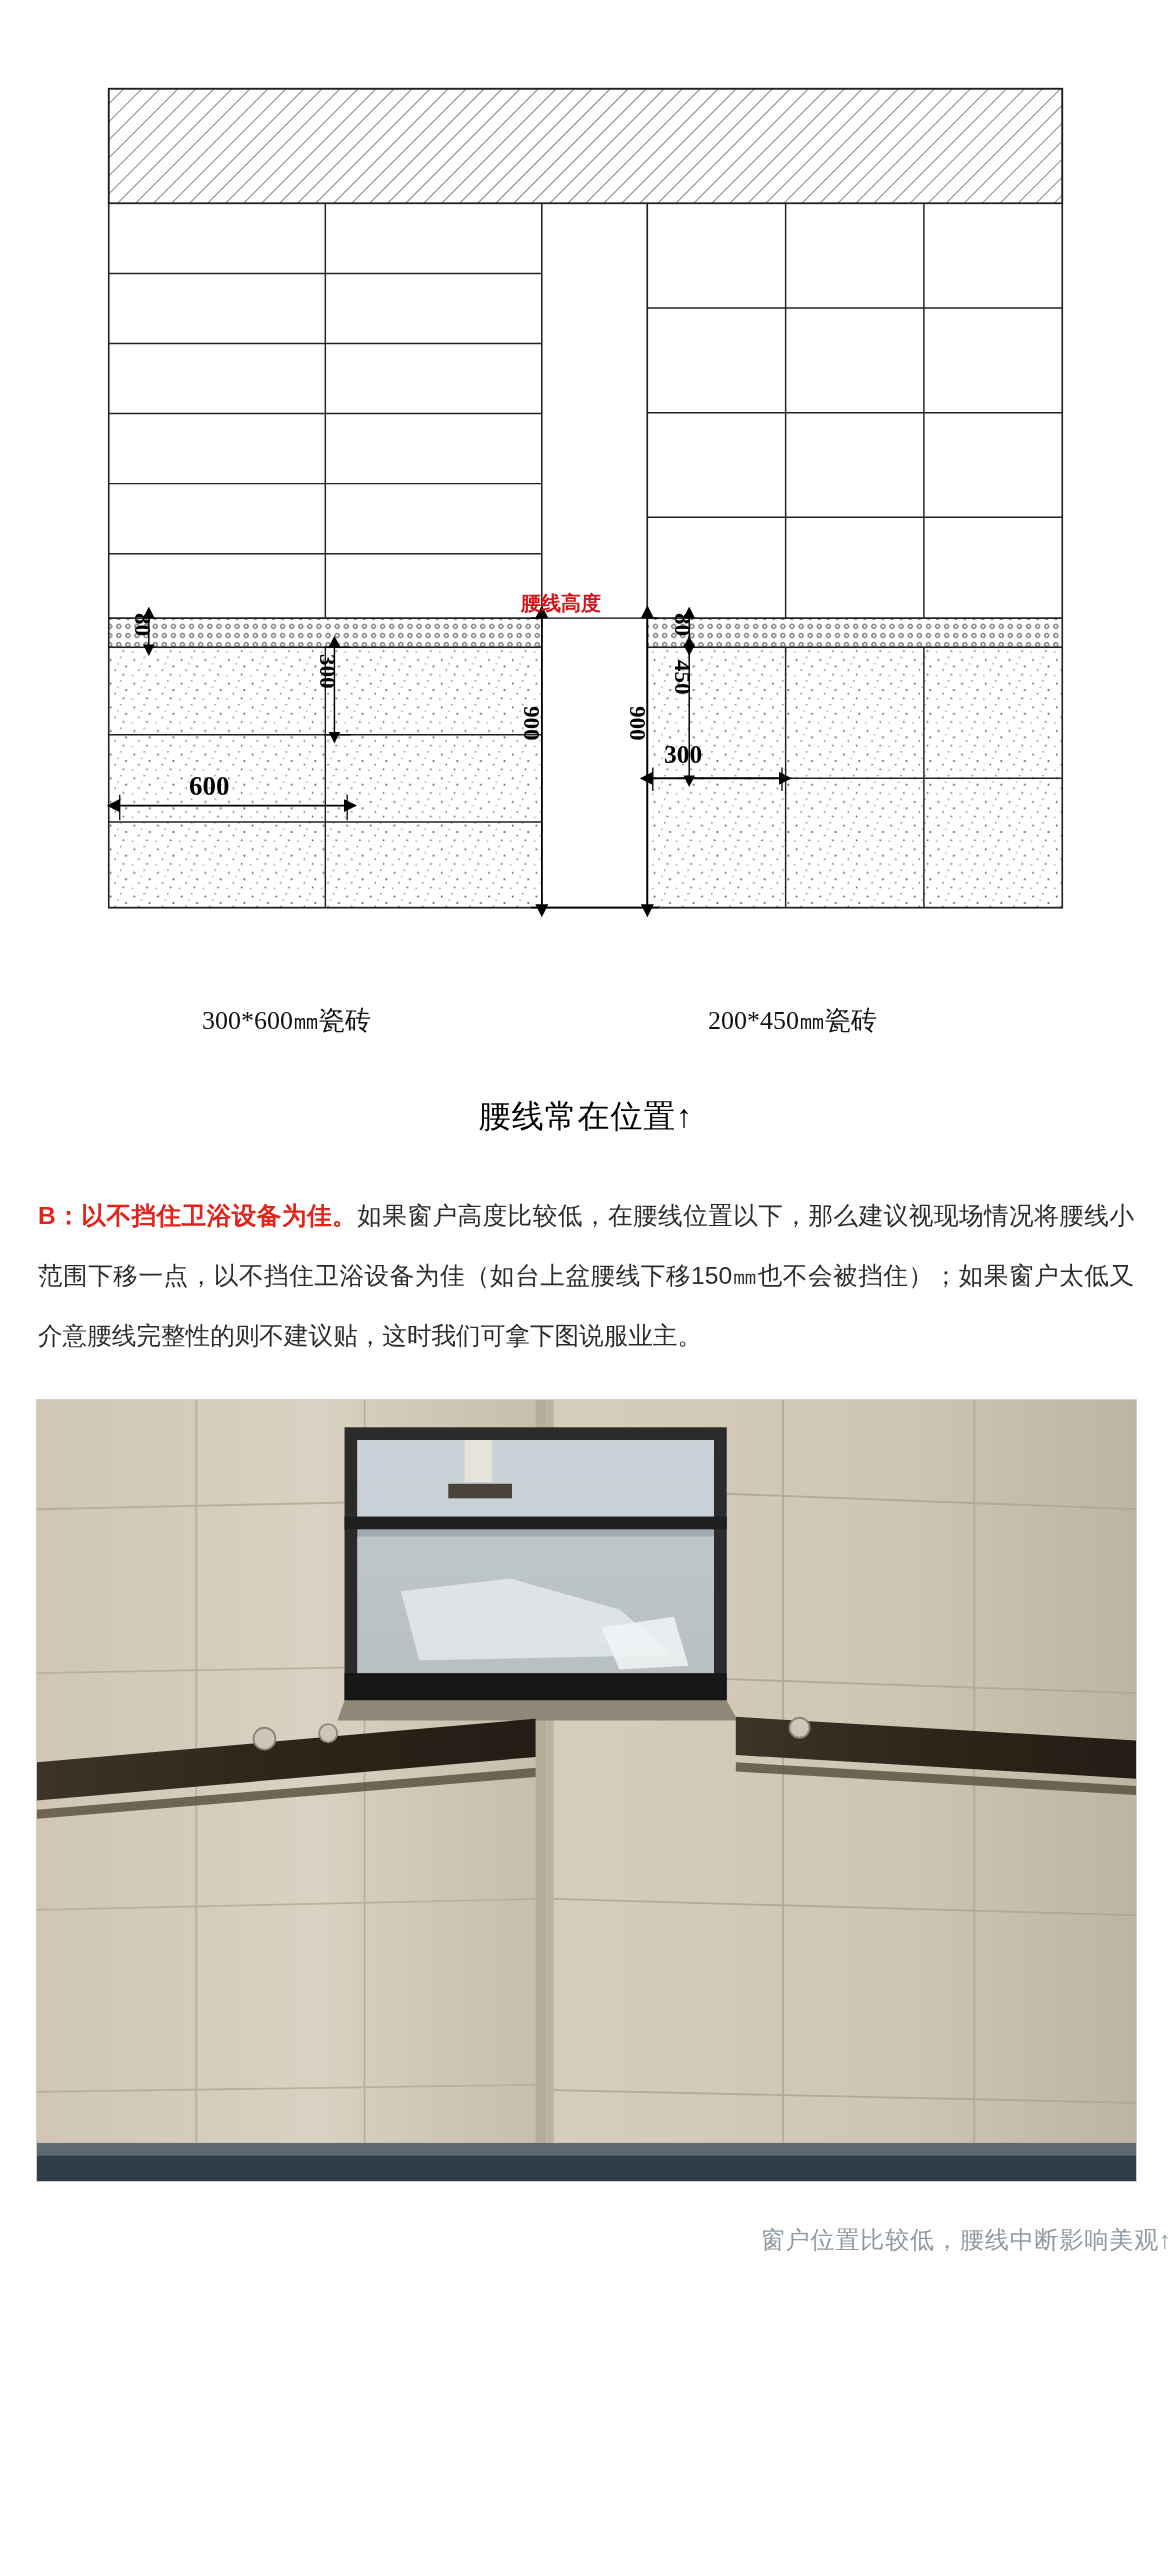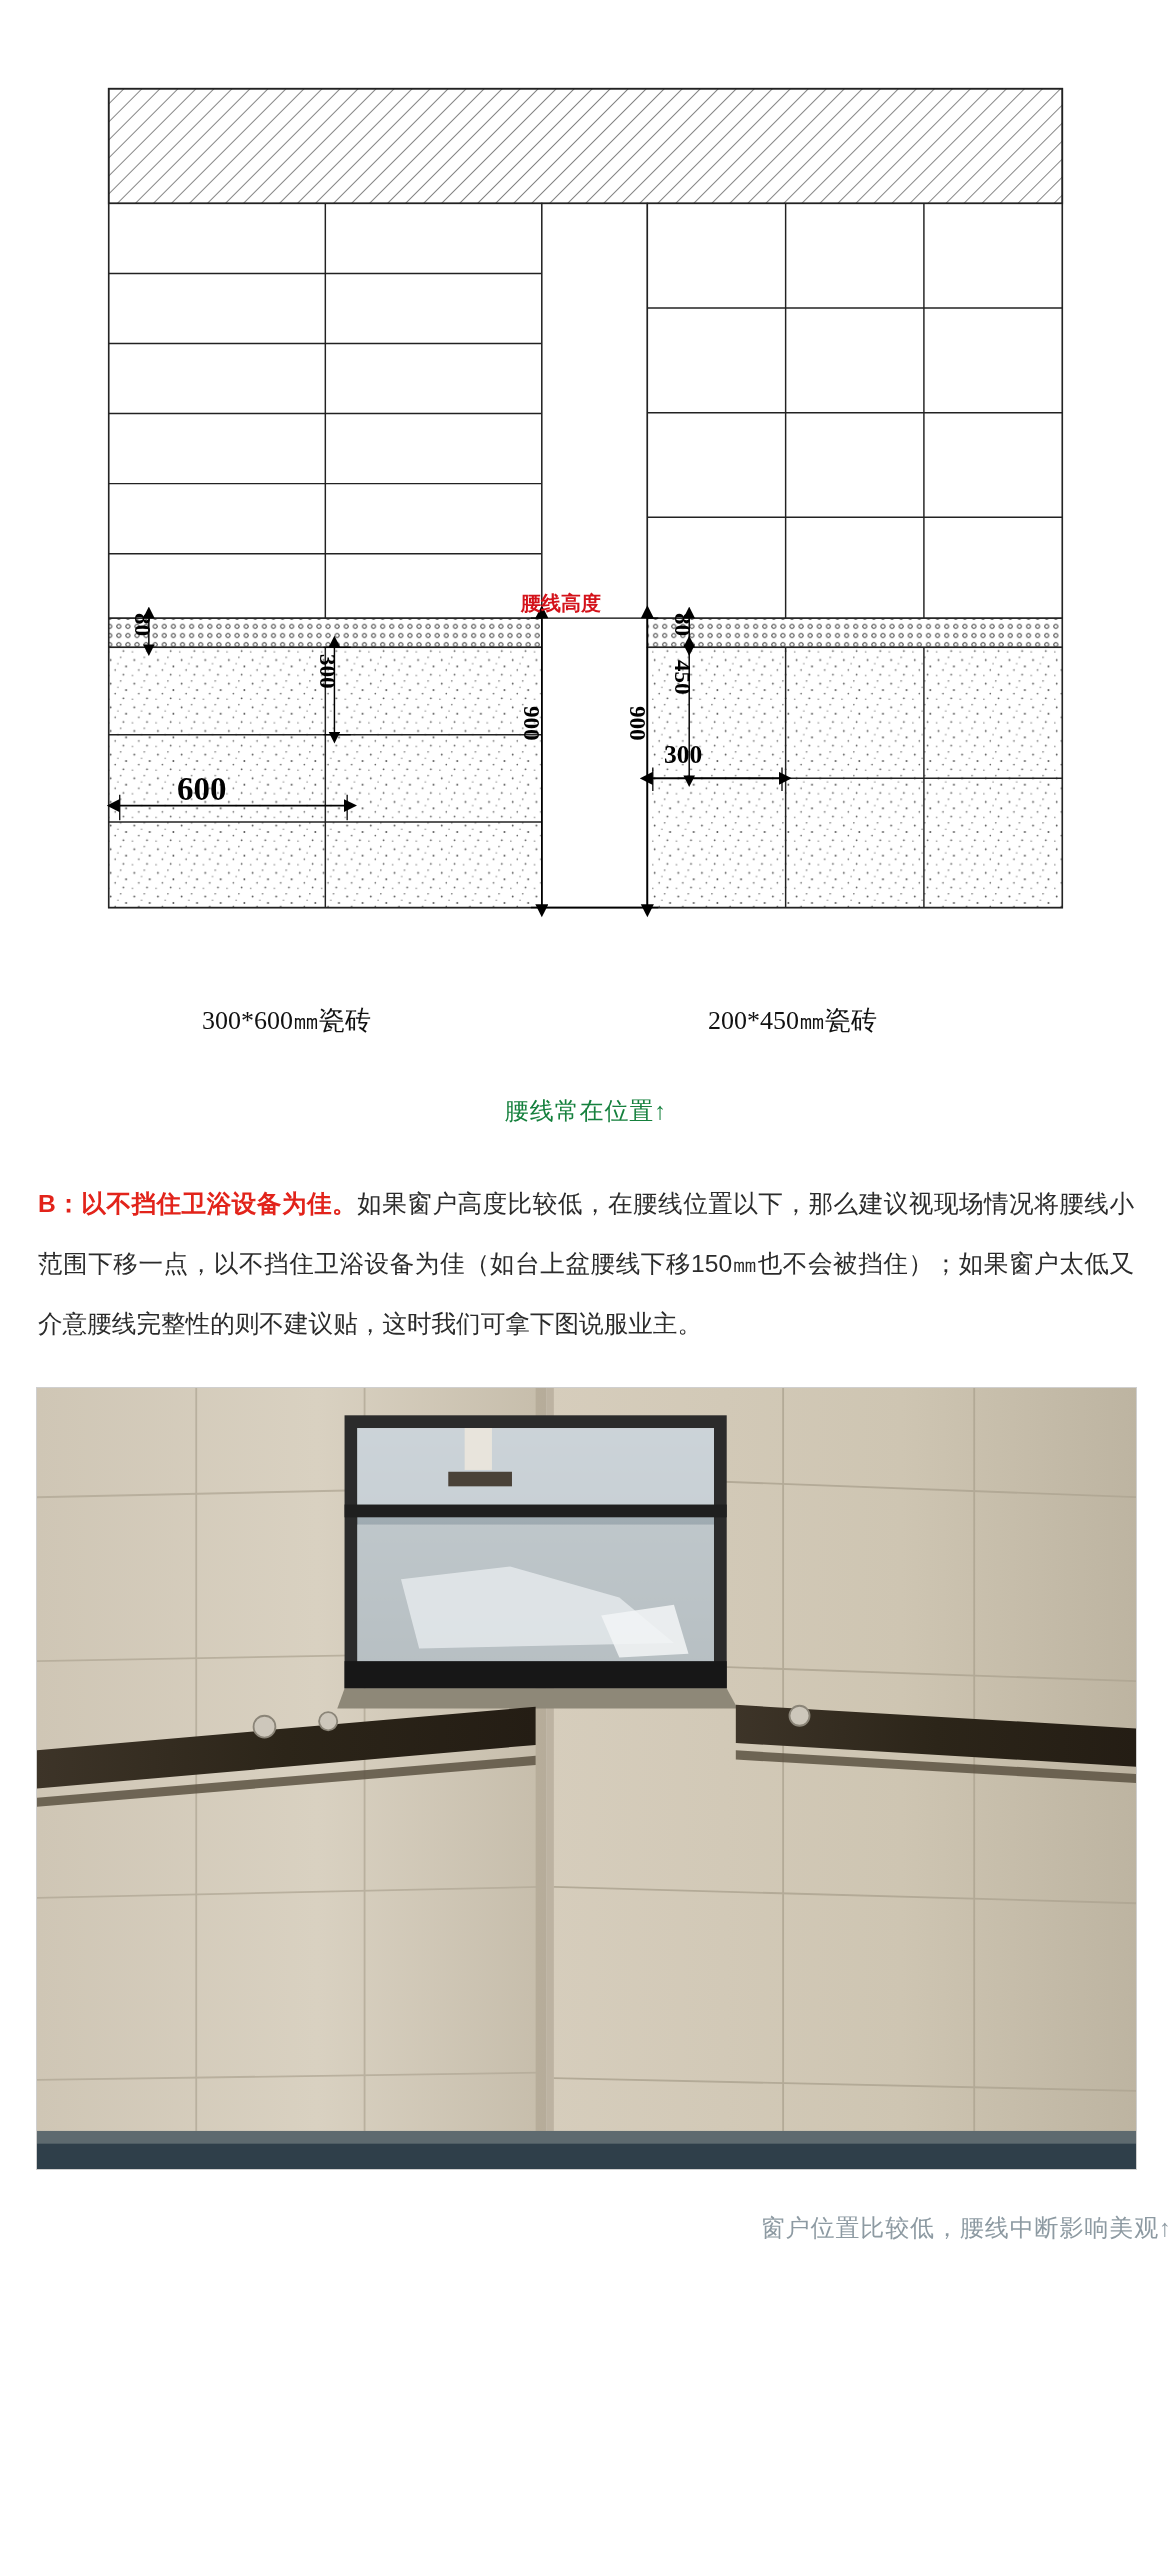--- a/index.html
+++ b/index.html
@@ -63,22 +63,22 @@
     font-weight:normal;
     font-family:"Liberation Serif", serif;
     color:#111;
     white-space:nowrap;
   }
   .cap-left{ left:202px; top:0; }
   .cap-right{ left:708px; top:0; }
 
   .subcaption{
     text-align:center;
-    color:#15803d;
-    font-size:24px;
+    color:#000000;
+    font-size:32px;
     margin-top:47px;
     font-family:"Liberation Sans", sans-serif;
     letter-spacing:0.9px;
   }
 
   
   .para{
     margin:47px 38px 0 38px;
     font-size:24.6px;
     line-height:60px;
@@ -205,21 +205,21 @@
       <line x1="600" y1="748" x2="600" y2="774" stroke="#000" stroke-width="1.4"></line>
       <line x1="742" y1="748" x2="742" y2="774" stroke="#000" stroke-width="1.4"></line>
     </svg>
 
     <span class="waist-label" style="left:414px; top:503px;">腰线高度</span>
 
     <span class="dim-label vert" style="left:22px; top:526px; font-size:23px;">80</span>
 
     <span class="dim-label vert" style="left:207px; top:567px; font-size:23px;">300</span>
 
-    <span class="dim-label" style="left:70px; top:684px; font-size:33px;">600</span>
+    <span class="dim-label" style="left:82px; top:684px; font-size:27px;">600</span>
 
     <span class="dim-label vert" style="left:411px; top:619px; font-size:23px;">900</span>
 
     <span class="dim-label vert" style="left:517px; top:619px; font-size:23px;">900</span>
 
     <span class="dim-label vert" style="left:562px; top:526px; font-size:23px;">80</span>
 
     <span class="dim-label vert" style="left:562px; top:573px; font-size:23px;">450</span>
 
     <span class="dim-label" style="left:557px; top:653px; font-size:25.5px;">300</span>

